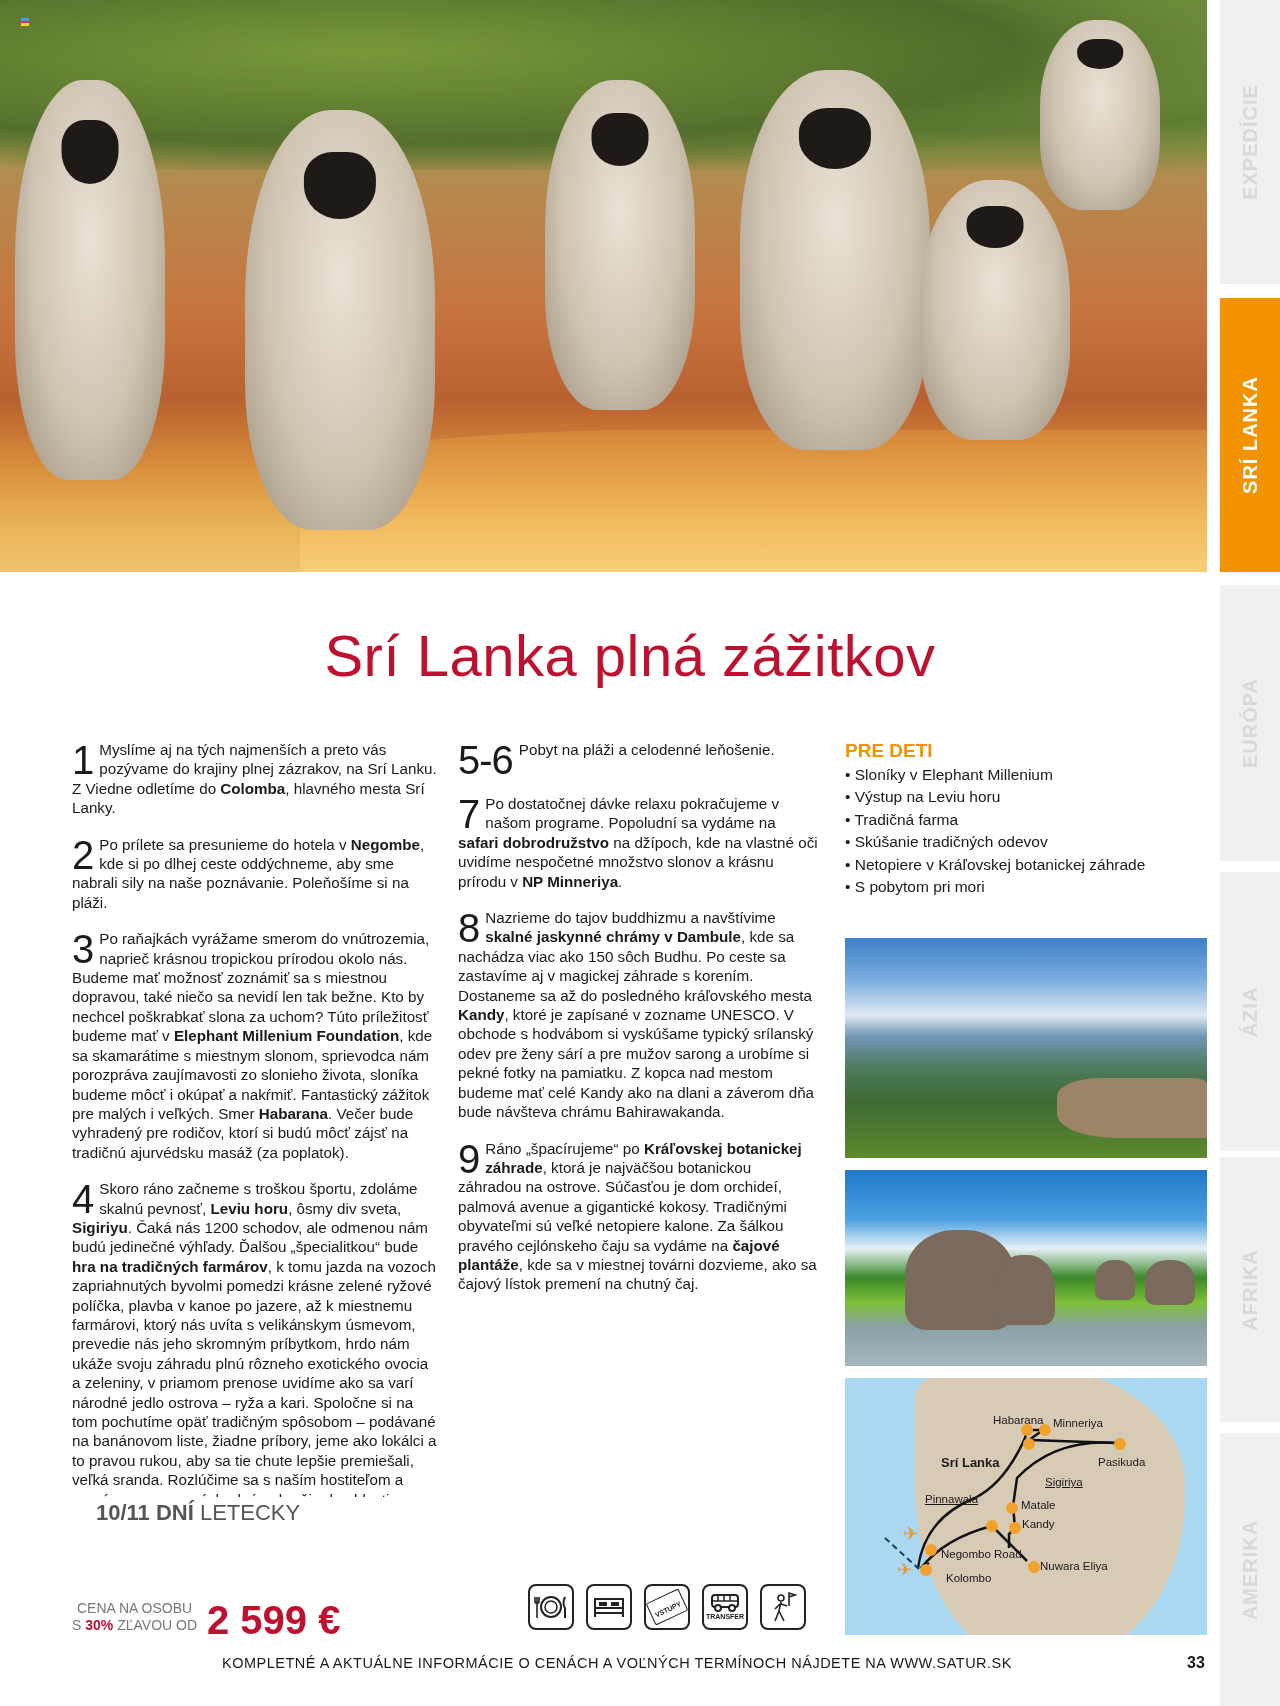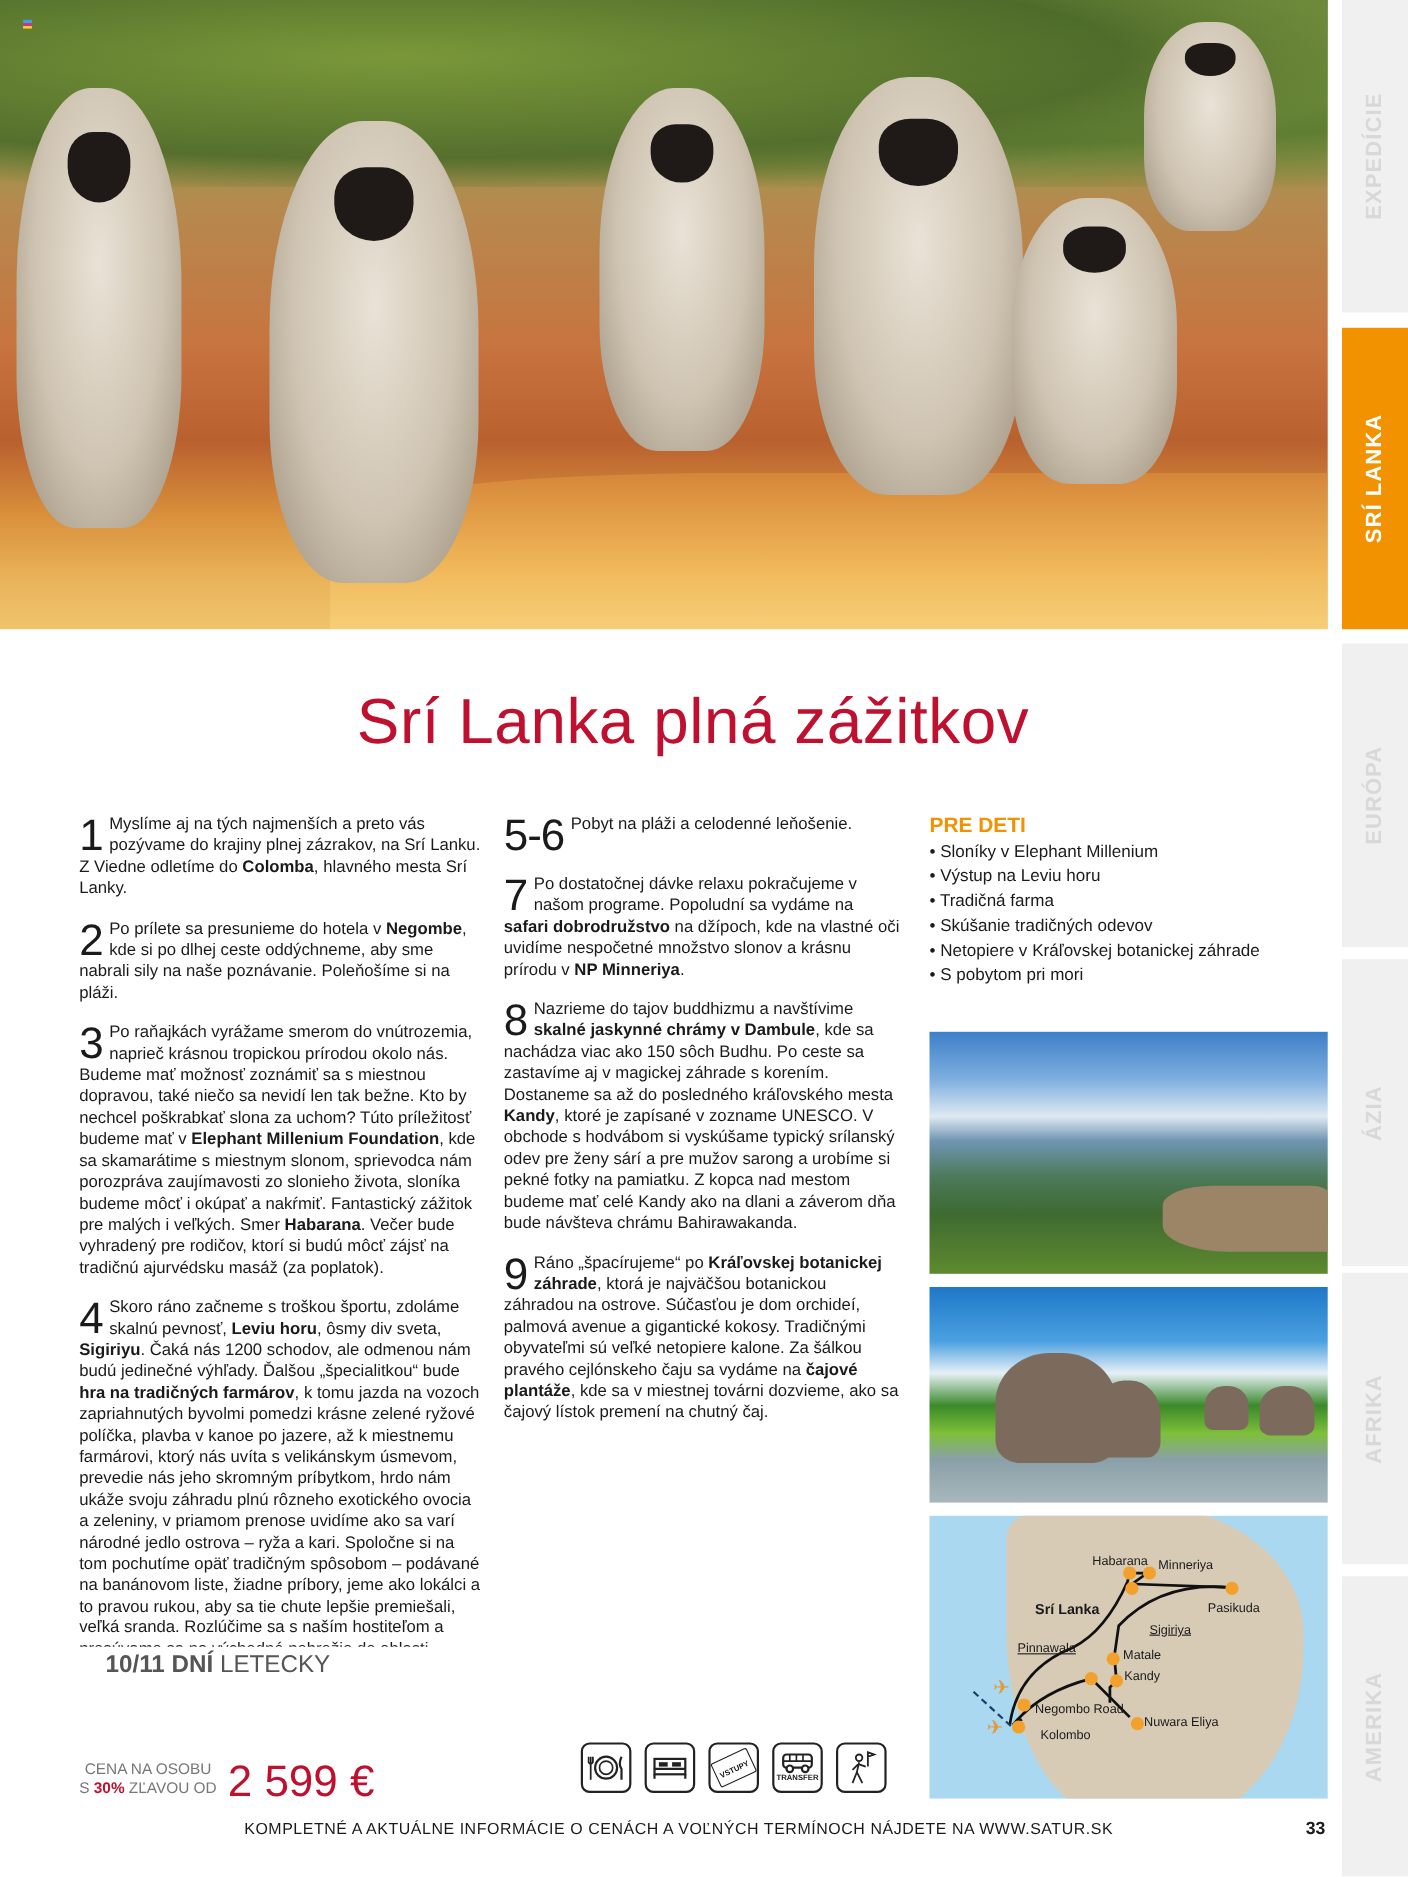--- a/index.html
+++ b/index.html
@@ -64,21 +64,21 @@
   .map svg { position:absolute; left:0; top:0; }
   .map .lbl { position:absolute; font-size:11.5px; color:#1a1a1a; white-space:nowrap; font-family:"Liberation Sans Narrow","Liberation Sans",sans-serif; }
   .map .lbl.big { font-weight:bold; font-size:13px; }
   .map .lbl.ul { text-decoration:underline; }
 
   
   .duration { position:absolute; left:72px; top:1500px; font-size:22px; color:#555;margin-left:24px; }
   .duration b { color:#555; }
   .price-label { position:absolute; left:72px; top:1600px; font-size:14px; line-height:17px; color:#777;text-align:center; }
   .price-label b { color:#c0102f; }
-  .price { position:absolute; left:207px; top:1598px; font-size:40px; font-weight:normal; color:#c0102f; }
+  .price { position:absolute; left:207px; top:1598px; font-size:40px; font-weight:bold; color:#c0102f; }
 
   
   .icons { position:absolute; left:528px; top:1584px; display:flex; gap:12px; }
   .ico { width:46px; height:46px; border:2px solid #222; border-radius:8px; display:flex;
          align-items:center; justify-content:center; flex-direction:column; box-sizing:border-box; }
   .ico small { font-size:7px; font-weight:bold; line-height:8px; }
 
   
   .footer { position:absolute; left:222px; top:1655px; font-size:14.5px; letter-spacing:0.5px; color:#1a1a1a; }
   .pageno { position:absolute; left:1187px; top:1654px; font-size:16px; font-weight:bold; color:#1a1a1a; }

